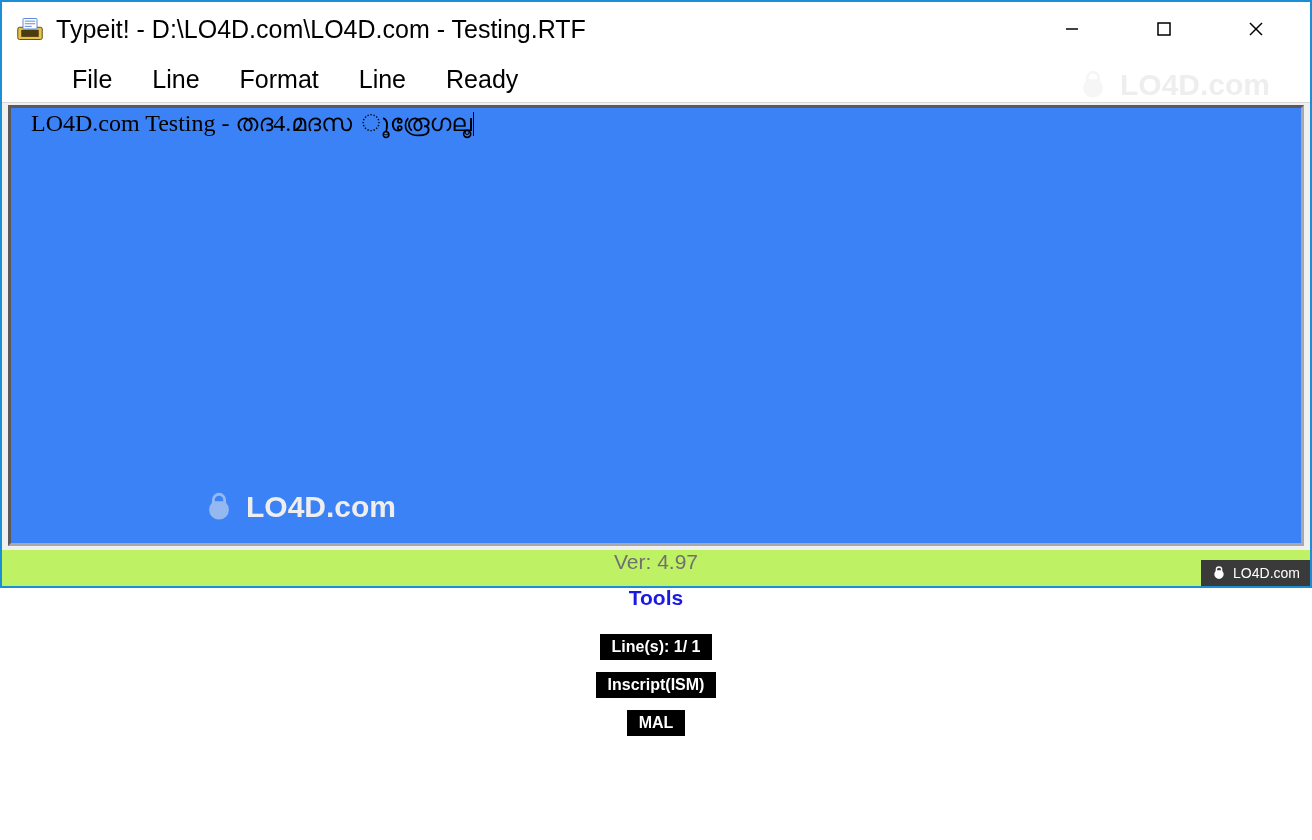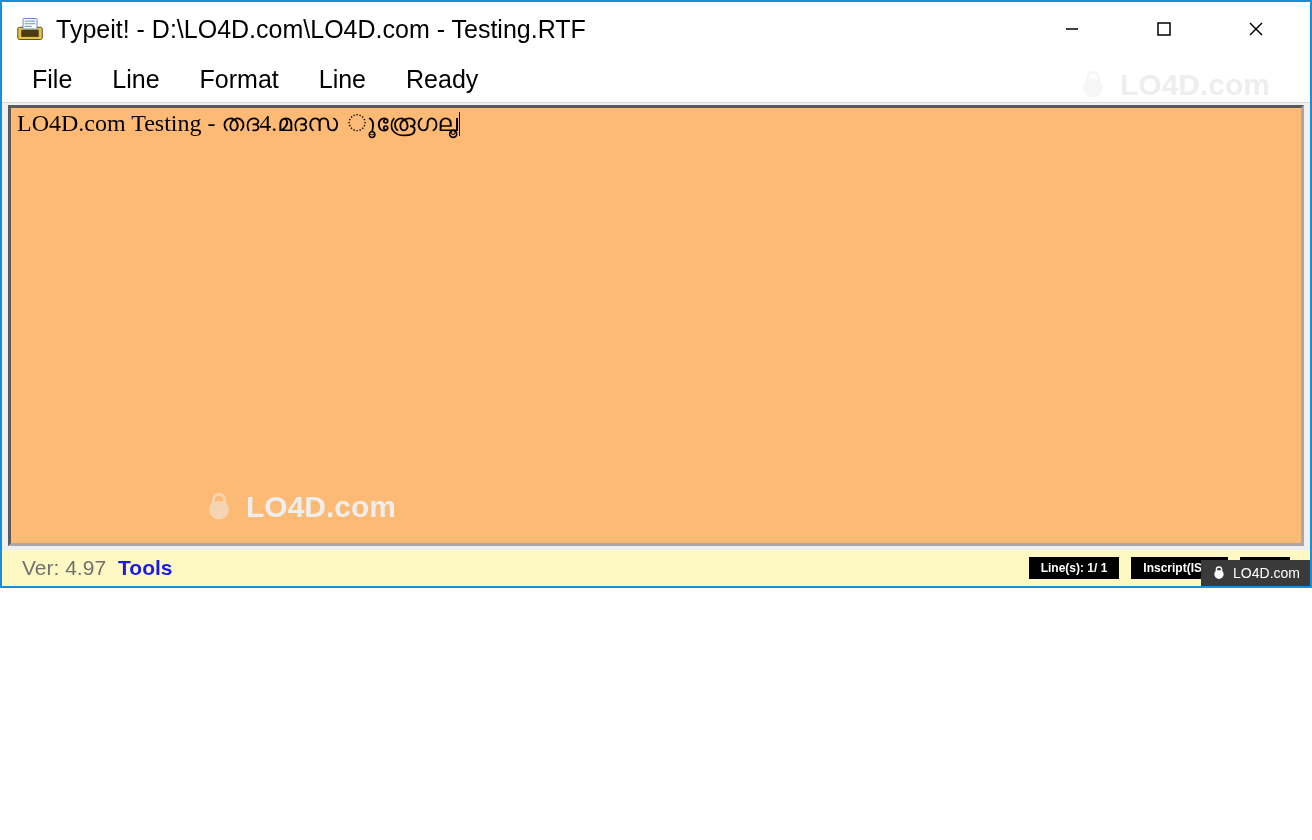--- a/index.html
+++ b/index.html
@@ -26,74 +26,76 @@
     background: transparent;
     color: #000;
   }
   .win-btn svg { width: 16px; height: 16px; }
   .menubar {
     height: 46px;
     display: flex; align-items: center;
     padding: 0 10px;
     background: #fff;
     gap: 0;
+    margin-left: 40px;
   }
   .menu-item {
     font-size: 25px;
     color: #000;
     padding: 4px 20px;
     cursor: default;
   }
   .editor-wrap {
     flex: 1;
     padding: 2px 6px 4px 6px;
     background: #f0f0f0;
     border-top: 1px solid #d8d8d8;
     display: flex;
   }
   .editor {
     flex: 1;
-    background: #fdba74;
+    background: #3b82f6;
     border: 3px solid #555;
     border-top-color: #5a5a5a;
     border-left-color: #5a5a5a;
     border-right-color: #a8a8a8;
     border-bottom-color: #a8a8a8;
-    padding: 2px 6px;
+    padding: 2px 20px;
     font-family: "Times New Roman", serif;
     font-size: 24px;
     color: #000;
     overflow: hidden;
     white-space: pre-wrap;
     position: relative;
   }
   .editor .caret {
     display: inline-block;
     width: 1px; height: 24px;
     background: #000;
     vertical-align: text-bottom;
     margin-left: 1px;
   }
   .statusbar {
     height: 36px;
-    background: #fef9c3;
-    display: flex; align-items: center;
-    padding: 0 20px;
+    background: #bef264;
+    display: flex; align-items: center;
+    padding: 0 8px;
     font-size: 21px;
     gap: 12px;
+    flex-direction: column;
   }
   .statusbar .ver { color: #707070; }
   .statusbar .ready { color: #1a1ae6; font-weight: 600; }
   .statusbar .flex { flex: 1; }
   .status-chip {
     background: #000; color: #fff;
     font-weight: 700;
     padding: 2px 10px;
     border: 2px solid #000;
-    font-size: 12px;
+    font-size: 16px;
   }
   .watermark-bar {
     position: absolute;
     right: 0; bottom: 0;
     height: 26px;
     background: #3a3a3a;
     color: #fff;
     font-size: 14px;
     padding: 4px 10px;
     display: flex; align-items: center;

